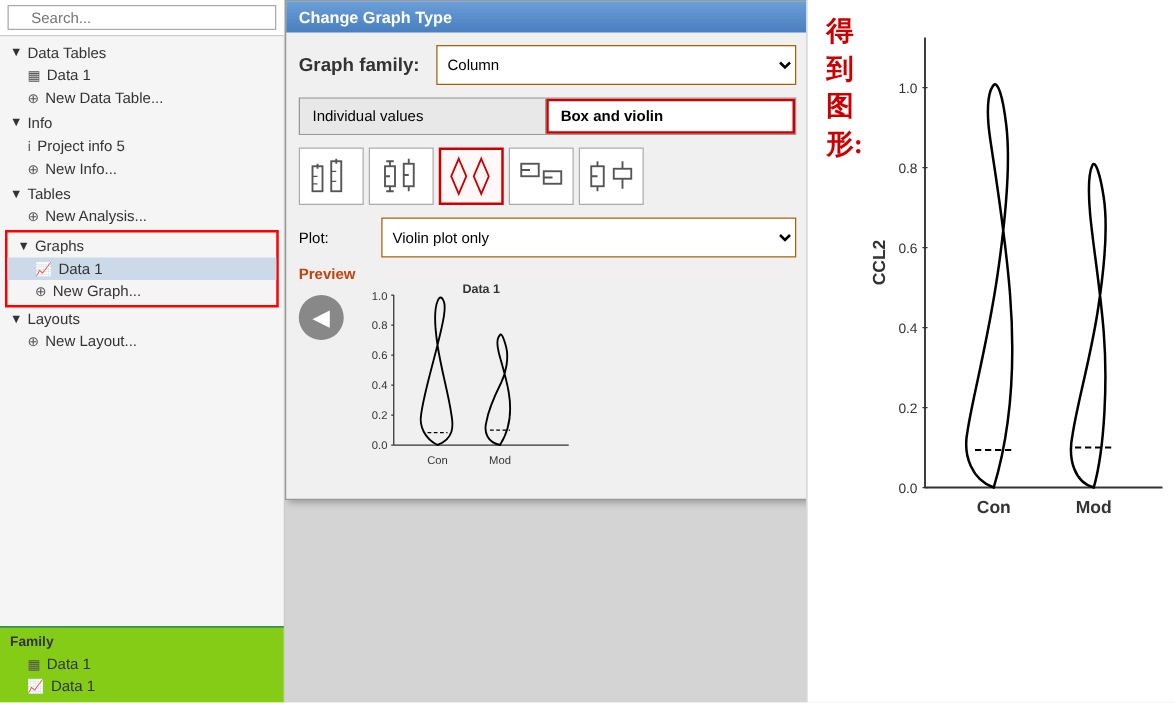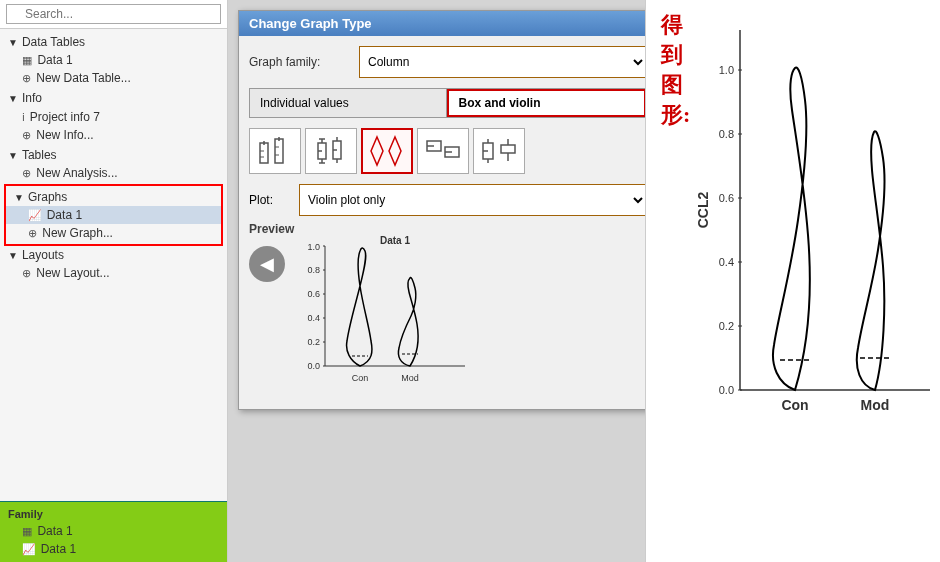--- a/index.html
+++ b/index.html
@@ -88,21 +88,20 @@
       flex: 1;
       display: flex;
       flex-direction: column;
       background: #d4d4d4;
       height: 562px;
       overflow: hidden;
     }
 
     
     .dialog-area {
-      padding: 10px;
       background: #d4d4d4;
       flex: 1;
       display: flex;
       flex-direction: column;
     }
     .dialog {
       background: #f0f0f0;
       border: 1px solid #999;
       box-shadow: 2px 2px 6px rgba(0,0,0,0.3);
       width: 420px;
@@ -118,22 +117,23 @@
     .dialog-body {
       padding: 10px;
     }
     .dialog-row {
       display: flex;
       align-items: center;
       margin-bottom: 10px;
     }
     .dialog-row label {
       width: 110px;
-      font-size: 12px;
+      font-size: 15px;
       color: #333;
+      font-weight: bold;
     }
     .dialog-select {
       flex: 1;
       border: 1px solid #a16207;
       background: white;
       padding: 2px 4px;
       font-size: 12px;
       height: 32px;
     }
     .tabs-row {
@@ -188,30 +188,31 @@
     .violin-section label {
       font-size: 12px;
       font-weight: bold;
       display: block;
       margin-bottom: 4px;
     }
     .violin-plot-row {
       display: flex;
       align-items: center;
       margin-bottom: 4px;
+      gap: 16px;
     }
     .violin-plot-row .vp-label {
       width: 50px;
       font-size: 12px;
     }
     .preview-label {
       font-size: 12px;
       font-weight: bold;
       margin-top: 6px;
-      color: #404040;
+      color: #c2410c;
       padding-left: 0;
     }
     .back-btn {
       width: 36px;
       height: 36px;
       background: #888;
       border-radius: 50%;
       display: flex;
       align-items: center;
       justify-content: center;
@@ -286,21 +287,21 @@
       </div>
     </div>
 
     <div class="tree-section">
       <div class="tree-section-header">
         <span class="arrow">▼</span>
         <span>Info</span>
       </div>
       <div class="tree-item">
         <span class="item-icon">ℹ</span>
-        <span>Project info 7</span>
+        <span>Project info 5</span>
       </div>
       <div class="tree-item">
         <span class="item-icon">⊕</span>
         <span>New Info...</span>
       </div>
     </div>
 
     <div class="tree-section">
       <div class="tree-section-header">
         <span class="arrow">▼</span>

